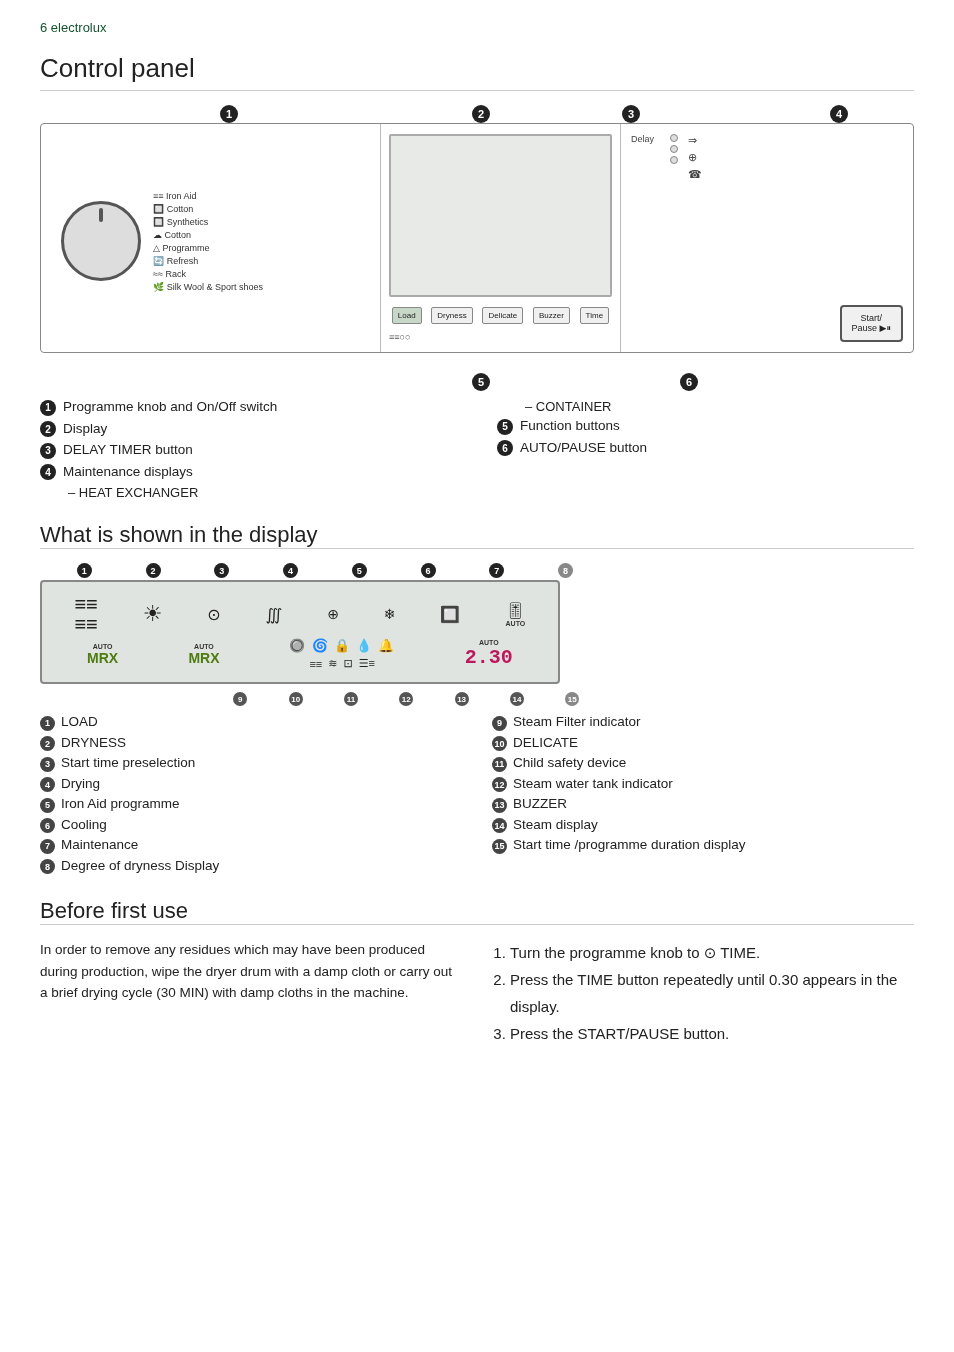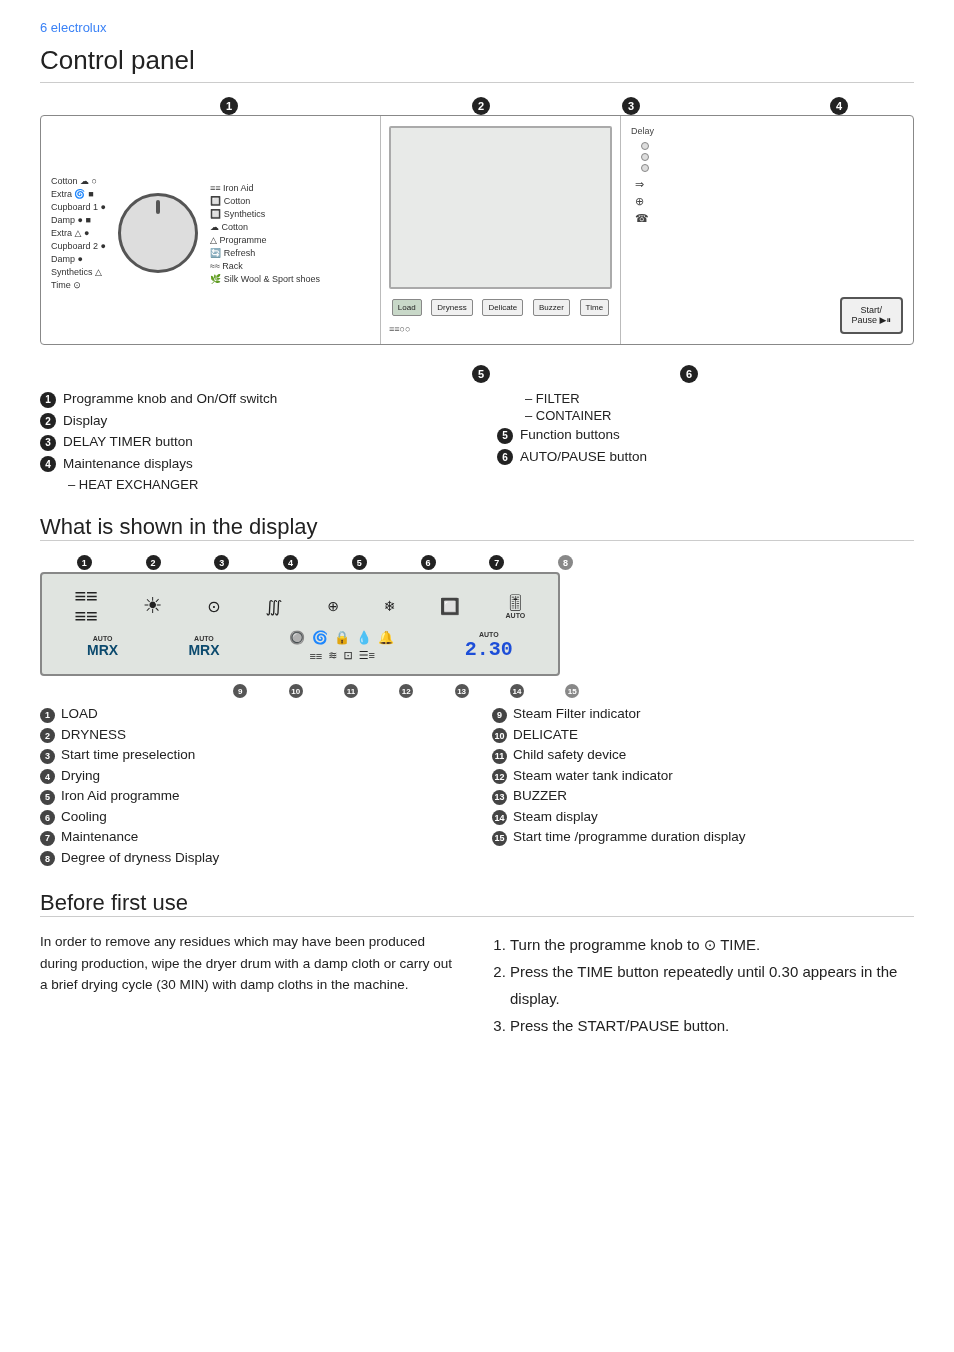--- a/index.html
+++ b/index.html
@@ -7,22 +7,22 @@
       font-family: Arial, Helvetica, sans-serif;
       background: #fff;
       width: 954px;
       min-height: 1352px;
       padding: 20px 40px;
       font-size: 14px;
       color: #222;
     }
     .brand {
       font-size: 13px;
-      color: #3b82f6;
-      margin-bottom: 10px;
+      color: #14532d;
+      margin-bottom: 18px;
     }
     h2 {
       font-size: 26px;
       font-weight: 300;
       border-bottom: 1px solid #ccc;
       padding-bottom: 6px;
       margin-bottom: 14px;
     }
     h3 {
       font-size: 22px;
@@ -152,21 +152,21 @@
     .panel-right {
       flex: 1;
       padding: 10px;
       position: relative;
       display: flex;
       flex-direction: column;
       justify-content: space-between;
     }
     .maintenance-area {
       display: flex;
-      flex-direction: column;
+      flex-direction: row;
       gap: 6px;
       font-size: 9px;
       color: #444;
     }
     .maint-dots {
       display: flex;
       flex-direction: column;
       gap: 3px;
       margin-left: 10px;
     }
@@ -293,32 +293,32 @@
     }
     .auto-label {
       font-size: 7px;
       font-weight: bold;
       color: #333;
       text-align: center;
     }
     .max-label {
       font-size: 14px;
       font-weight: bold;
-      color: #0c4a6e;
+      color: #4d7c0f;
     }
     .display-cell {
       display: flex;
       flex-direction: column;
       align-items: center;
     }
     .time-display {
       font-size: 20px;
       font-weight: bold;
       font-family: 'Courier New', monospace;
-      color: #1d4ed8;
+      color: #be185d;
     }
 
     
     .display-list-two-col {
       display: flex;
       gap: 30px;
     }
     .display-list-col {
       flex: 1;
     }
@@ -379,31 +379,20 @@
     <div class="diagram-number" style="position:absolute;left:432px;top:0;">2</div>
     <div class="diagram-number" style="position:absolute;left:582px;top:0;">3</div>
     <div class="diagram-number" style="position:absolute;left:790px;top:0;">4</div>
   </div>
   <div style="height:18px;"></div>
 
   <div class="diagram-container">
 
     <div class="panel-left">
       <div class="knob-area">
-        <div class="prog-left">
-          <div class="prog-item">Cotton ☁ ○</div>
-          <div class="prog-item">Extra 🌀 ■</div>
-          <div class="prog-item">Cupboard 1 ●</div>
-          <div class="prog-item">Damp ● ■</div>
-          <div class="prog-item">Extra △ ●</div>
-          <div class="prog-item">Cupboard 2 ●</div>
-          <div class="prog-item">Damp ●</div>
-          <div class="prog-item">Synthetics △</div>
-          <div class="prog-item">Time ⊙</div>
-        </div>
         <div class="knob"></div>
         <div class="prog-right">
           <div class="prog-item">≡≡ Iron Aid</div>
           <div class="prog-item">🔲 Cotton</div>
           <div class="prog-item">🔲 Synthetics</div>
           <div class="prog-item">☁ Cotton</div>
           <div class="prog-item">△ Programme</div>
           <div class="prog-item">🔄 Refresh</div>
           <div class="prog-item">≈≈ Rack</div>
           <div class="prog-item">🌿 Silk  Wool &amp; Sport shoes</div>
@@ -471,21 +460,20 @@
         <span>DELAY TIMER button</span>
       </li>
       <li>
         <span class="num-badge">4</span>
         <span>Maintenance displays</span>
       </li>
     </ul>
     <div class="dash-item">– HEAT EXCHANGER</div>
   </div>
   <div class="col-right">
-    <div class="dash-item">– FILTER</div>
     <div class="dash-item">– CONTAINER</div>
     <ul class="numbered-list" style="margin-top:4px;">
       <li>
         <span class="num-badge">5</span>
         <span>Function buttons</span>
       </li>
       <li>
         <span class="num-badge">6</span>
         <span>AUTO/PAUSE button</span>
       </li>

